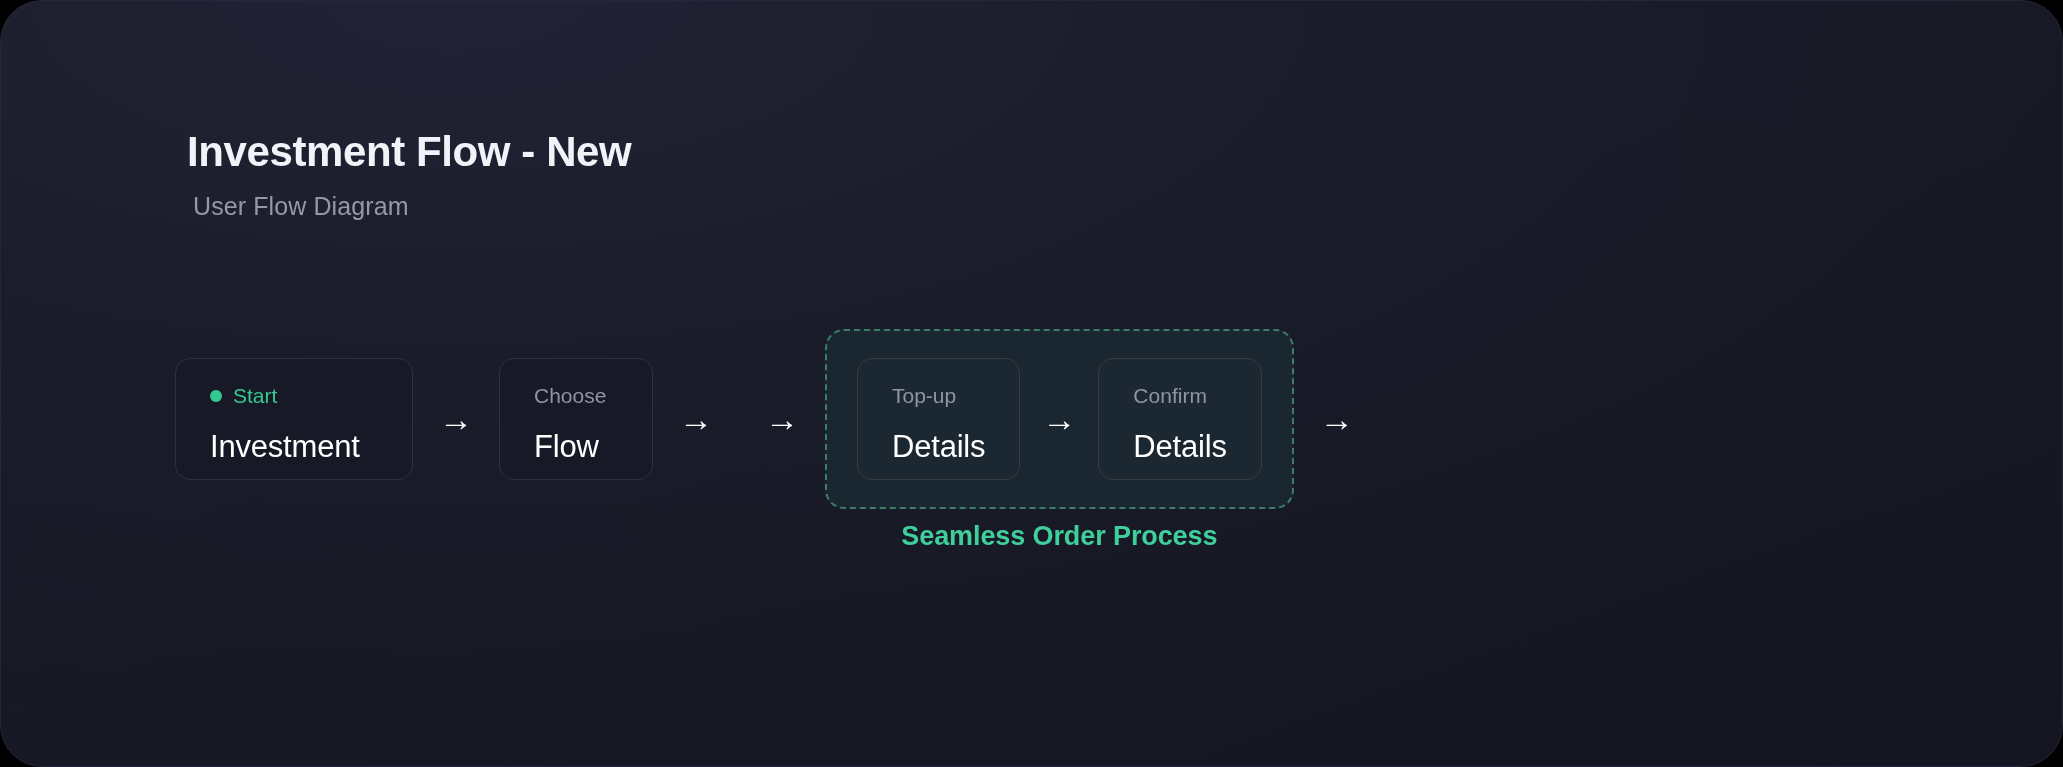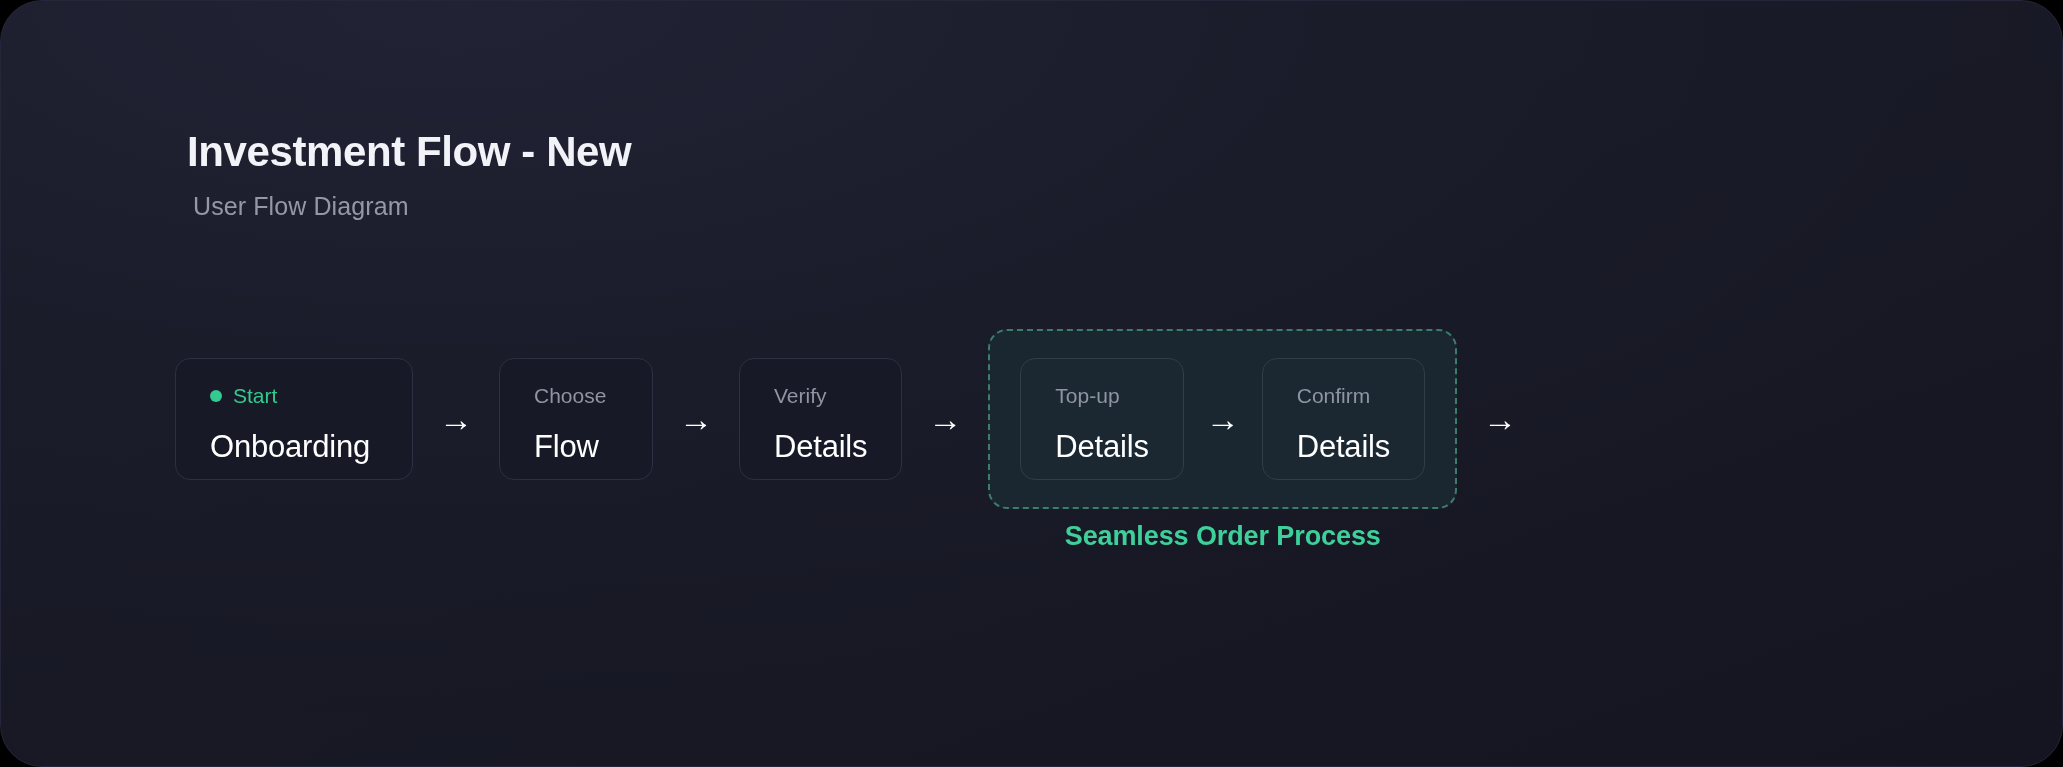--- a/index.html
+++ b/index.html
@@ -162,40 +162,34 @@
     <p class="subtitle">User Flow Diagram</p>
   </div>
 
   <div class="flow">
 
     <div class="node wide">
       <div class="node-kicker accent-green">
         <span class="dot green"></span>
         <span>Start</span>
       </div>
-      <div class="node-title">Onboarding</div>
+      <div class="node-title">Investment</div>
     </div>
 
     <div class="arrow">→</div>
 
     <div class="node">
       <div class="node-kicker">
         <span>Choose</span>
       </div>
       <div class="node-title">Flow</div>
     </div>
 
     <div class="arrow">→</div>
 
-    <div class="node">
-      <div class="node-kicker">
-        <span>Verify</span>
-      </div>
-      <div class="node-title">Details</div>
-    </div>
 
     <div class="arrow">→</div>
 
     <div class="group-wrap">
       <div class="group">
 
         <div class="node">
           <div class="node-kicker">
             <span>Top-up</span>
           </div>

